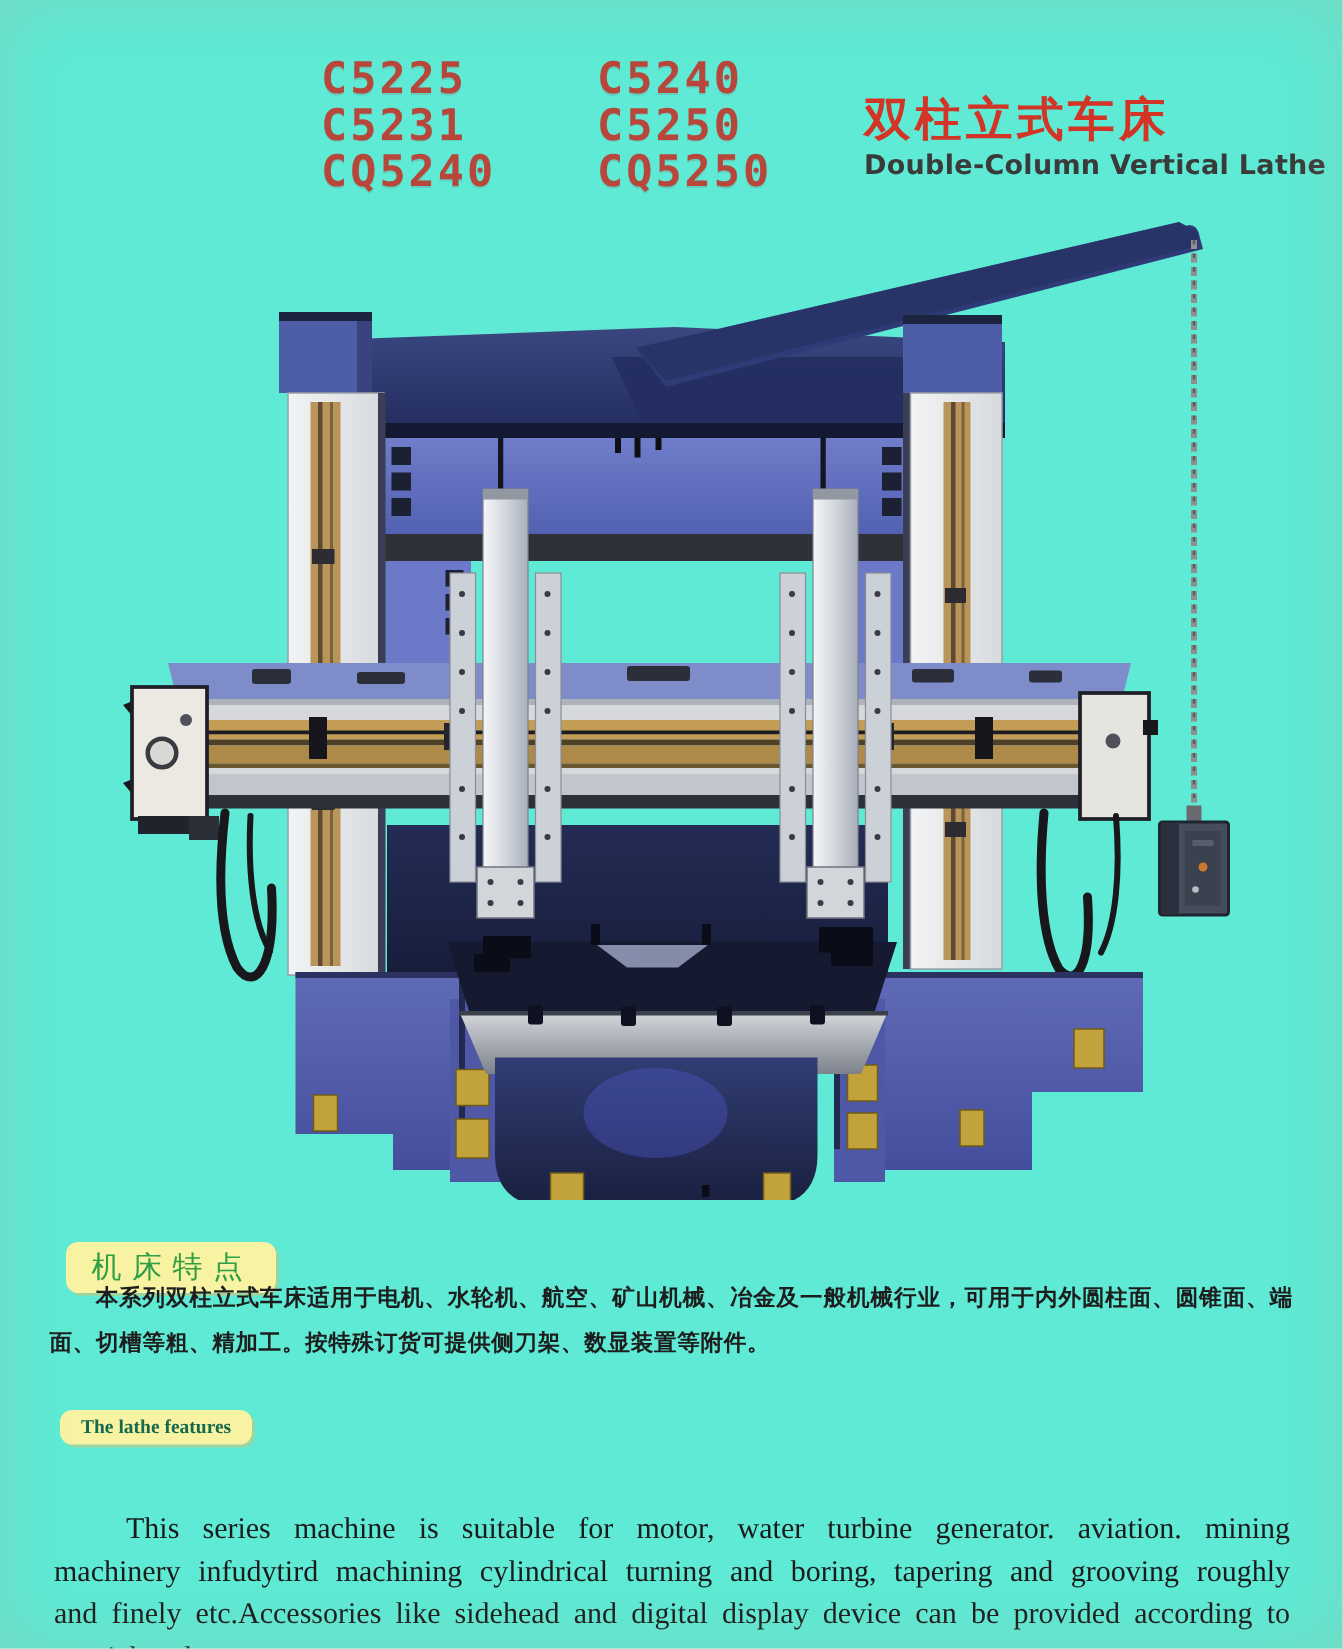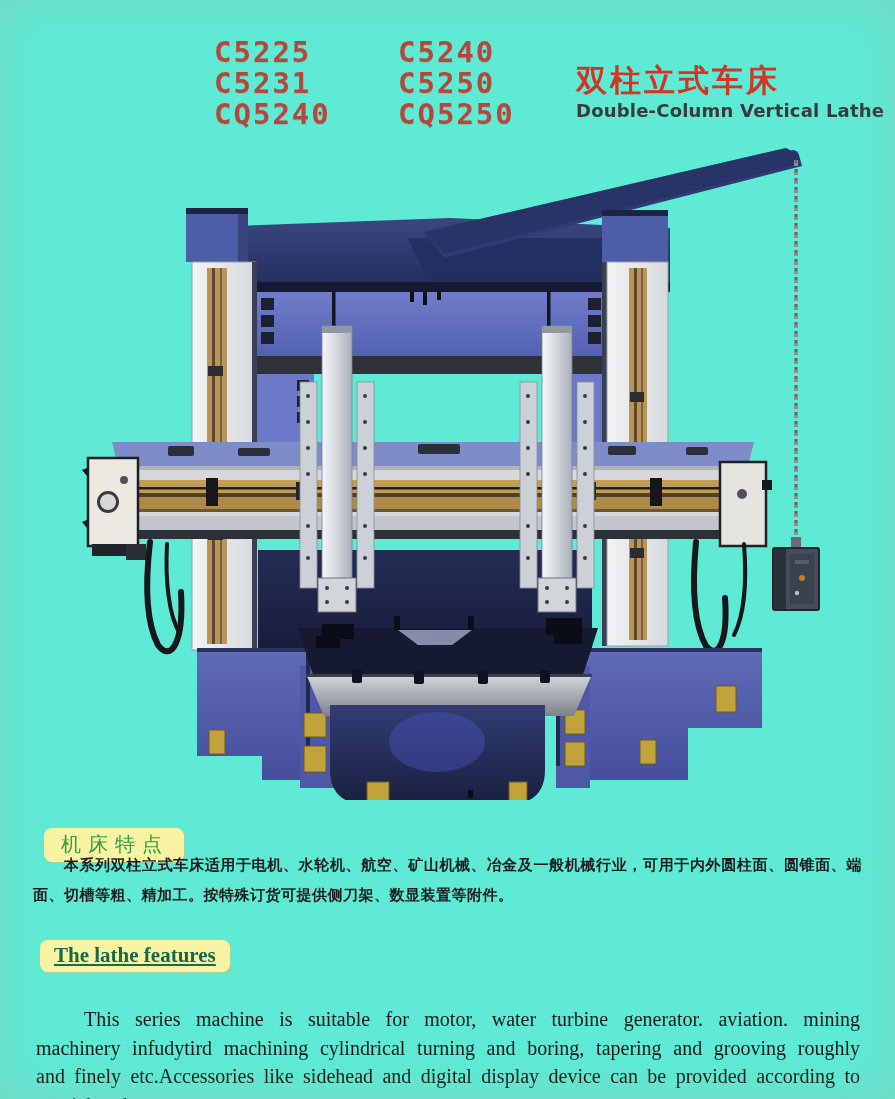--- a/index.html
+++ b/index.html
@@ -19,22 +19,22 @@
   .title-en{margin-top:3px;font-size:18px;font-weight:bold;color:#3a3a3a;letter-spacing:.2px;}
 
   
   .machine{position:absolute;left:0;top:130px;width:895px;height:670px;margin:0;}
 
   
   .tag{position:absolute;background:#f7f3a3;border-radius:8px;
        box-shadow:2px 2px 0 rgba(203,197,120,.55);white-space:nowrap;}
   .tag-zh{left:44px;top:781px;padding:3px 15px 4px 17px;font-size:20px;font-weight:normal;
           letter-spacing:7px;color:#2f9e44;margin-top:47px;}
-  .tag-en{left:40px;top:940px;padding:3px 14px 4px 14px;font-size:21px;font-weight:bold;
-          color:#17694b;font-family:"Liberation Serif","DejaVu Serif",serif;text-decoration:underline;}
+  .tag-en{left:40px;top:940px;padding:3px 14px 4px 14px;font-size:13px;font-weight:bold;
+          color:#17694b;font-family:"Liberation Serif","DejaVu Serif",serif;}
 
   
   .para-zh{position:absolute;left:33px;top:835px;width:829px;font-size:15px;font-weight:600;
            line-height:30px;color:#1d1d1d;text-align:justify;text-indent:2.05em;letter-spacing:.5px;}
   .para-en{position:absolute;left:36px;top:985px;width:824px;
            font-family:"Liberation Serif","DejaVu Serif",serif;font-size:20px;line-height:28.5px;
            color:#1b1b1b;text-align:justify;text-indent:2.4em;word-spacing:.22em;}
 </style>
 </head>
 <body>

